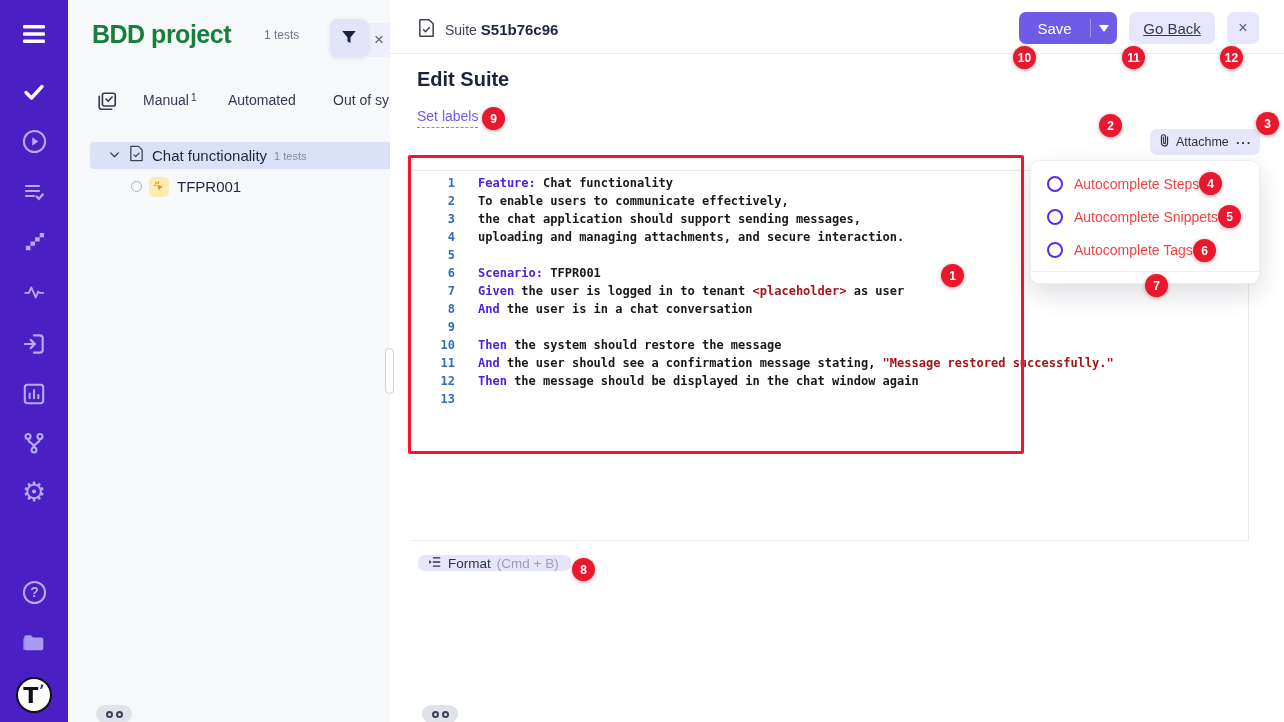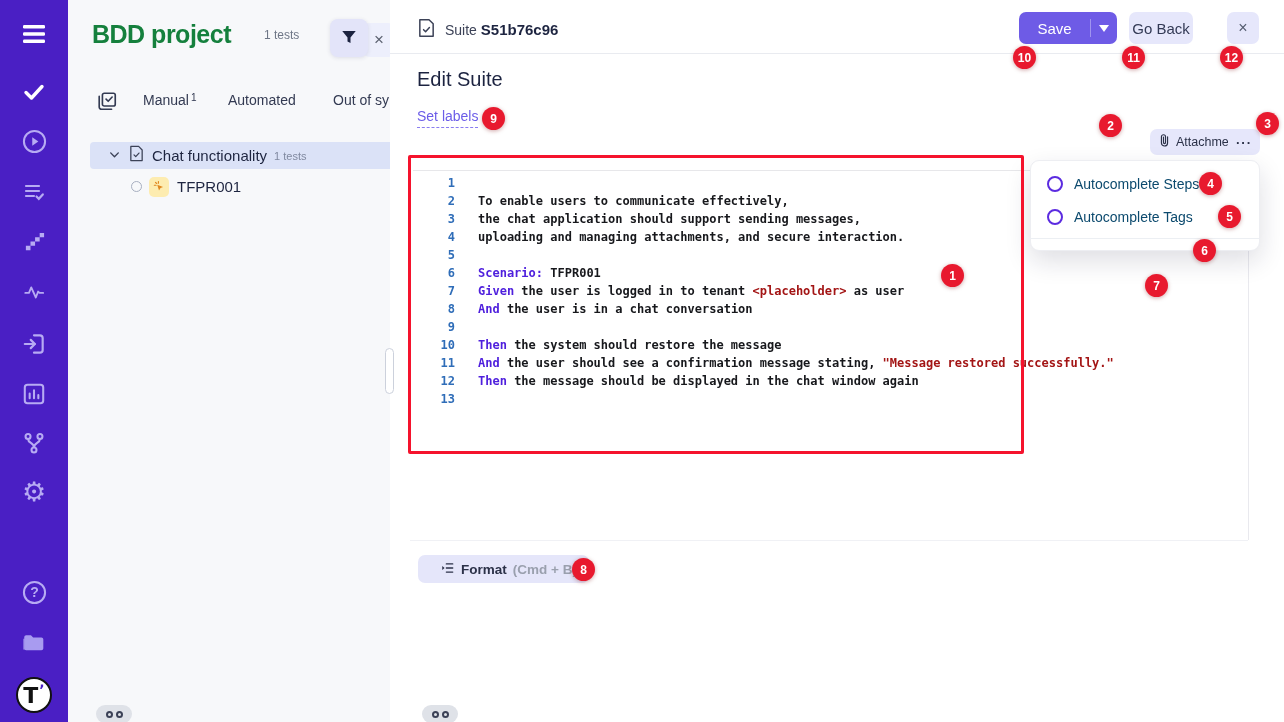--- a/index.html
+++ b/index.html
@@ -43,43 +43,43 @@
   .main-header { position:absolute; left:0; top:0; width:100%; height:54px; background:#fff; border-bottom:1px solid #e9ebf0; }
   .suite-title { position:absolute; left:28px; top:18px; display:flex; align-items:center; gap:10px; font-size:14px; color:#3c4257; }
   .suite-title b { color:#1d2440; font-size:15px; }
   .btn { border:none; border-radius:7px; cursor:pointer; font-family:"Liberation Sans",sans-serif; }
   .btn-save { position:absolute; left:629px; top:12px; width:98px; height:32px; background:#6e5be6; color:#fff; font-size:15px;
     display:flex; align-items:center; }
   .btn-save .lbl { flex:1; text-align:center; }
   .btn-save .sep { width:1px; height:18px; background:rgba(255,255,255,.35); }
   .btn-save .caret { width:26px; display:flex; align-items:center; justify-content:center; }
   .btn-light { background:#e6e7fb; color:#333a55; }
-  .btn-goback { position:absolute; left:739px; top:12px; width:64px; height:32px; font-size:15px; }
+  .btn-goback { position:absolute; left:739px; top:12px; width:86px; height:32px; font-size:15px;text-decoration:underline; }
   .btn-x { position:absolute; left:837px; top:12px; width:32px; height:32px; font-size:16px; color:#555d70; }
-  .edit-title { position:absolute; left:27px; top:68px; font-size:20px; font-weight:400; color:#1c2340; }
+  .edit-title { position:absolute; left:27px; top:68px; font-size:20px; font-weight:700; color:#1c2340; }
   .set-labels { position:absolute; left:27px; top:108px; font-size:14px; color:#6b5ce8; border-bottom:1.5px dashed #8a7df0; padding-bottom:3px; cursor:pointer; }
   .btn-attach { position:absolute; left:714px; top:129px; height:26px; padding:0 12px 0 8px; font-size:12.5px; color:#2b3148;
     display:flex; align-items:center; gap:5px;margin-left:46px; }
   .btn-more { position:absolute; left:838px; top:129px; width:32px; height:26px; font-size:13px; font-weight:bold; color:#2b3148; letter-spacing:1px; }
   
   .v-line { position:absolute; left:858px; top:160px; width:1px; height:380px; background:#e9e9ee; }
   .h-line { position:absolute; left:20px; top:540px; width:838px; height:1px; background:#f0f1f5; }
   .code-wrap { position:absolute; left:23px; top:170px; width:845px; border-top:1px solid #e7e7ea; padding-top:3px; cursor:text; }
   .cl { display:flex; height:18px; font-family:"DejaVu Sans Mono", monospace; font-size:12px; line-height:18px; font-weight:600; }
   .ln { width:42px; text-align:right; color:#2f6db8; flex:none; }
   .lc { padding-left:23px; white-space:pre; color:#17181c; }
   .seg-k { color:#4f20dd; }
   .seg-s { color:#a31515; }
-  .btn-format { position:absolute; left:28px; top:555px; height:28px; padding:0 12px 0 22px; font-size:13.5px; color:#2b3148;
-    display:flex; align-items:center; gap:6px; background:#e5e6fa;font-weight:bold; }
+  .btn-format { position:absolute; left:28px; top:555px; height:16px; padding:0 12px 0 9px; font-size:13.5px; color:#2b3148;
+    display:flex; align-items:center; gap:6px; background:#e5e6fa; }
   .btn-format .kbd { color:#9aa0ae; }
   
   .menu { position:absolute; left:640px; top:160px; width:230px; background:#fff; border:1px solid #edeef2; border-radius:9px;
     box-shadow:0 10px 26px rgba(20,20,60,.14); z-index:40; padding:6px 0; }
-  .menu-item { height:33px; display:flex; align-items:center; padding-left:16px; gap:11px; font-size:14px; color:#0c4a6e; cursor:pointer; }
+  .menu-item { height:33px; display:flex; align-items:center; padding-left:16px; gap:11px; font-size:14px; color:#ef4444; cursor:pointer; }
   .menu-radio { width:16px; height:16px; border:2px solid #5b2be0; border-radius:50%; background:#fff; flex:none; }
   .menu-divider { height:1px; background:#eceff3; margin:5px 0; }
   
   .outline-rect { position:absolute; left:408px; top:155px; width:616px; height:299px; border:3px solid #f5132d; border-radius:2px;
     z-index:50; pointer-events:none; }
   .ann { position:absolute; width:23px; height:23px; background:#e8192e; border-radius:50%; z-index:60; color:#fff;
     font-size:12px; font-weight:bold; display:flex; align-items:center; justify-content:center;
     box-shadow:0 1px 4px rgba(120,0,10,.35); pointer-events:none; }
   
   .resize-handle { position:absolute; left:385px; top:348px; width:9px; height:46px; background:#fff; border:1.5px solid #ccd1dc;
@@ -261,20 +261,21 @@
     <span>Attachments</span>
   </button>
   <button class="btn btn-light btn-more">···</button>
 
   <div class="v-line"></div>
   <div class="h-line"></div>
 
   <div class="code-wrap" id="code-lines">
       <div class="cl">
         <span class="ln">1</span>
+        <span class="lc"><span class="seg-k">Feature:</span><span class="seg-t"> Chat functionality</span></span>
       </div>
       <div class="cl">
         <span class="ln">2</span>
         <span class="lc"><span class="seg-t">To enable users to communicate effectively,</span></span>
       </div>
       <div class="cl">
         <span class="ln">3</span>
         <span class="lc"><span class="seg-t">the chat application should support sending messages,</span></span>
       </div>
       <div class="cl">
@@ -326,20 +327,24 @@
         </svg>
     </span>
     <span>Format</span>
     <span class="kbd">(Cmd + B)</span>
   </button>
 
   <div class="menu">
     <div class="menu-item">
       <span class="menu-radio"></span>
       <span>Autocomplete Steps</span>
+    </div>
+    <div class="menu-item">
+      <span class="menu-radio"></span>
+      <span>Autocomplete Snippets</span>
     </div>
     <div class="menu-item">
       <span class="menu-radio"></span>
       <span>Autocomplete Tags</span>
     </div>
     <div class="menu-divider"></div>
   </div>
 
   <div class="pill-cut" style="left:32px; top:705px;">
       <b></b>

